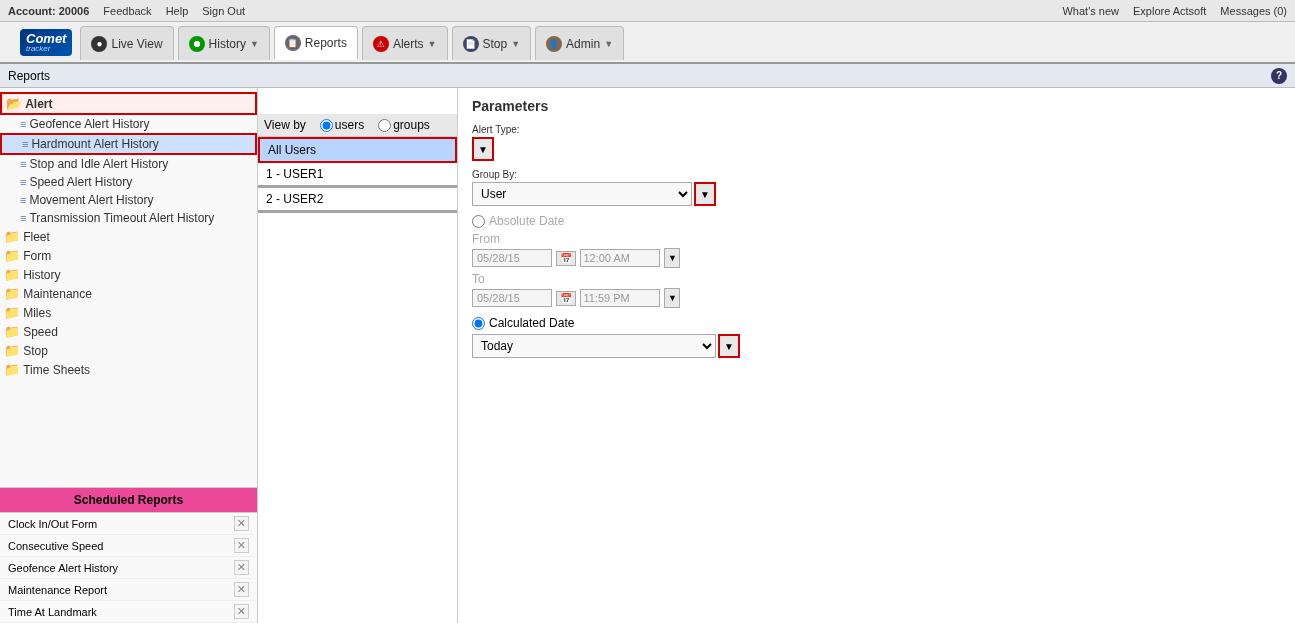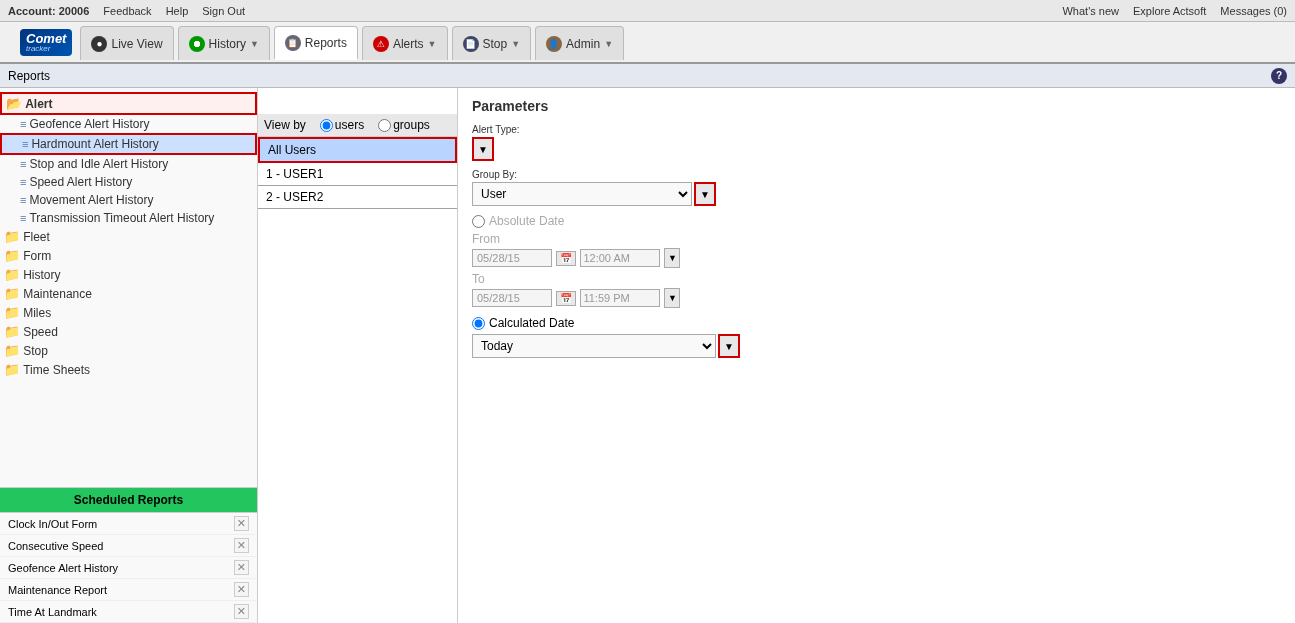--- a/index.html
+++ b/index.html
@@ -42,30 +42,30 @@
     .tree-item { display: flex; align-items: center; gap: 3px; padding: 2px 4px 2px 20px; cursor: pointer; font-size: 12px; color: #333; }
     .tree-item.selected { background: #cce0ff; border: 2px solid #cc0000; }
     .folder-icon { color: #f0a000; font-size: 13px; }
     .folder-open-icon { color: #f0a000; font-size: 13px; }
     .page-icon { color: #5577aa; font-size: 11px; }
     .folder-highlight { background: #ffeaea; border: 2px solid #cc0000; }
     .tree-section-header { display: flex; align-items: center; gap: 3px; padding: 2px 4px; cursor: pointer; font-size: 12px; color: #333; font-weight: bold; }
 
     
     #scheduled-section { border-top: 1px solid #ccc; }
-    #scheduled-header { background: #22c55e; padding: 5px 8px; font-weight: bold; font-size: 12px; text-align: center; border-bottom: 1px solid #ccc; }
+    #scheduled-header { background: #ec4899; padding: 5px 8px; font-weight: bold; font-size: 12px; text-align: center; border-bottom: 1px solid #ccc; }
     .scheduled-item { display: flex; justify-content: space-between; align-items: center; padding: 3px 8px; border-bottom: 1px solid #eee; font-size: 11px; }
     .close-x { color: #888; cursor: pointer; font-size: 11px; border: 1px solid #ccc; padding: 0 2px; background: #f5f5f5; }
 
     
     #users-panel { width: 200px; border-right: 1px solid #ccc; background: #fff; display: flex; flex-direction: column; }
     #viewby-row { background: #e8e8e8; padding: 4px 6px; display: flex; align-items: center; gap: 14px; font-size: 12px; border-bottom: 1px solid #ccc; margin-top: 26px; }
     .radio-label { display: flex; align-items: center; gap: 2px; cursor: pointer; }
     #users-list { flex: 1; overflow-y: auto; }
-    .user-item { padding: 4px 8px; font-size: 12px; cursor: pointer; border-bottom: 1px solid #a3a3a3; }
+    .user-item { padding: 4px 8px; font-size: 12px; cursor: pointer; border-bottom: 3px solid #a3a3a3; }
     .user-item.selected { background: #b8d4ff; border: 2px solid #cc0000; }
 
     
     #params-panel { flex: 1; background: #fff; padding: 10px 14px; overflow-y: auto; }
     #params-title { font-size: 14px; font-weight: bold; color: #333; margin-bottom: 10px; }
     .param-label { font-size: 10px; color: #333; margin-bottom: 2px; margin-top: 8px; }
     .param-select-row { display: flex; align-items: center; gap: 2px; margin-bottom: 4px; }
     .param-select { width: 220px; border: 1px solid #aaa; padding: 3px 4px; font-size: 12px; background: #f9f9f9; }
     .dropdown-btn { border: 2px solid #cc0000; background: #e8e8e8; width: 22px; height: 24px; cursor: pointer; display: flex; align-items: center; justify-content: center; font-size: 10px; }
     .radio-section { margin-top: 8px; }

